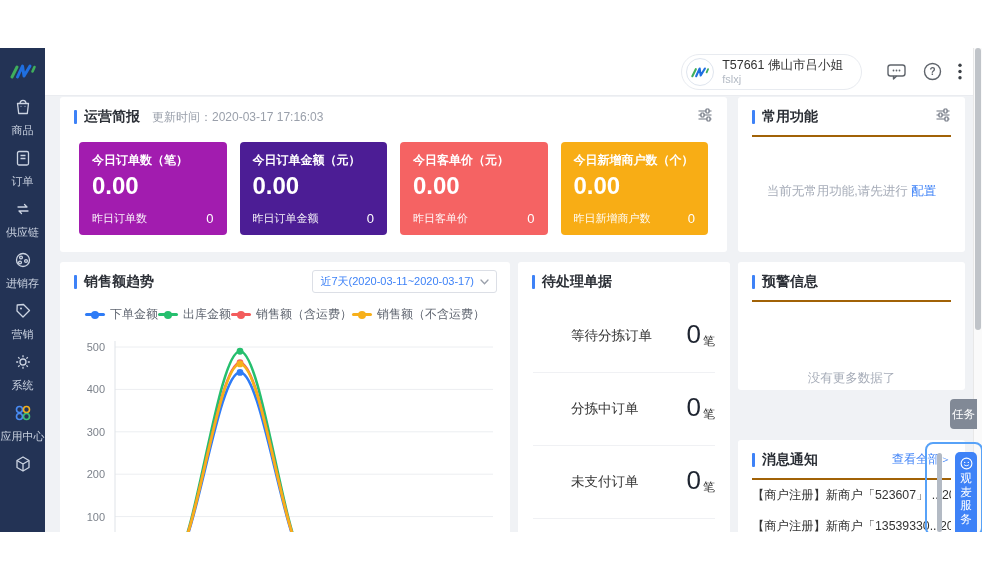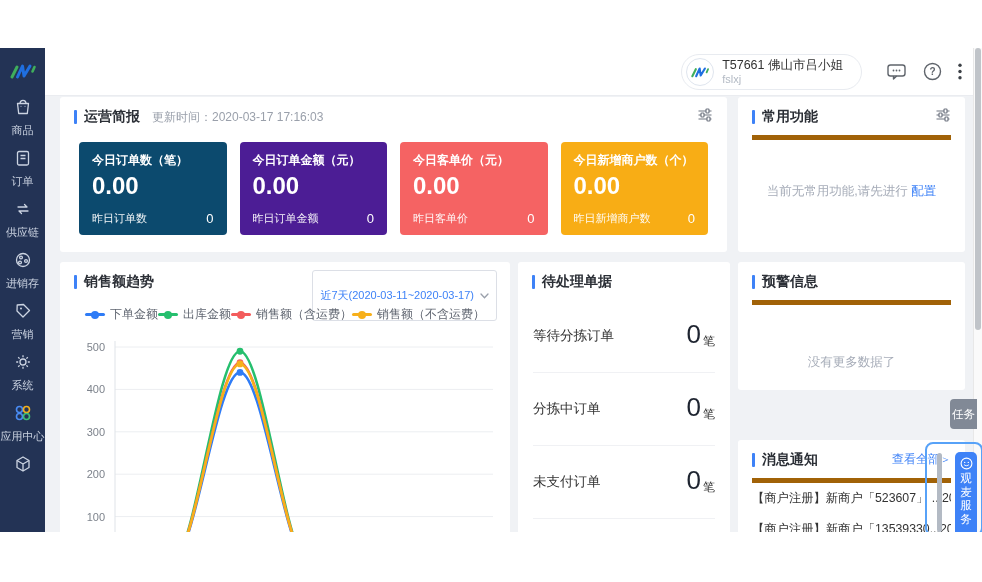--- a/index.html
+++ b/index.html
@@ -19,48 +19,48 @@
   .topbar-right{position:absolute;right:20px;top:0;height:47px;display:flex;align-items:center;gap:16px;}
   .user-pill{display:flex;align-items:center;gap:8px;border:1px solid #e8ebf0;border-radius:18px;padding:3px 18px 3px 4px;margin-right:8px;cursor:pointer;}
   .avatar{width:28px;height:28px;border-radius:50%;border:1px solid #dfe5ee;display:flex;align-items:center;justify-content:center;background:#fff;box-sizing:border-box;}
   .user-name{font-size:12.5px;color:#333;line-height:15px;}
   .user-account{font-size:11px;color:#b3bac4;line-height:12px;}
   .tb-icon{cursor:pointer;display:flex;align-items:center;}
 
   
   .panel{position:absolute;background:#fff;border-radius:3px;}
   .panel-head{display:flex;align-items:center;margin:0 14px;padding:11px 0 9px;position:relative;}
-  .panel-head.underlined{border-bottom:5px solid #a16207;}
+  .panel-head.underlined{border-bottom:2px solid #a16207;}
   .p-title{font-size:14px;color:#2b2f36;font-weight:700;display:flex;align-items:center;}
   .p-title::before{content:"";width:3px;height:14px;background:#3e82f7;margin-right:7px;border-radius:1px;display:inline-block;}
   .head-sub{font-size:12px;color:#9aa0ab;margin-left:12px;font-weight:400;}
   .head-right{position:absolute;right:0;top:11px;}
 
   
   .cards{position:absolute;left:19px;right:19px;top:45px;display:grid;grid-template-columns:repeat(4,1fr);gap:13px;}
   .card{height:93px;border-radius:4px;color:#fff;padding:10px 13px;box-sizing:border-box;position:relative;cursor:pointer;}
   .card-title{font-size:12px;font-weight:700;white-space:nowrap;}
   .card-value{font-size:24px;font-weight:700;margin-top:3px;}
   .card-foot{position:absolute;left:13px;right:13px;bottom:9px;display:flex;justify-content:space-between;align-items:center;}
   .card-foot .lbl{font-size:11px;opacity:.95;}
   .card-foot .val{font-size:13px;}
 
   
   .select-box{position:absolute;right:13px;top:8px;height:21px;border:1px solid #dcdfe6;border-radius:3px;
-              display:flex;align-items:center;padding:14px 7px;gap:6px;font-size:11px;color:#3e82f7;background:#fff;cursor:pointer;white-space:nowrap;}
+              display:flex;align-items:center;padding:0 7px;gap:6px;font-size:11px;color:#3e82f7;background:#fff;cursor:pointer;white-space:nowrap;}
   .legend{position:absolute;left:0;right:0;top:44px;display:flex;justify-content:center;}
   .legend-item{display:flex;align-items:center;gap:5px;cursor:pointer;}
   .legend-label{font-size:12px;color:#5f6570;}
   .lg-marker{position:relative;width:20px;height:8px;display:inline-block;}
   .lg-line{position:absolute;left:0;right:0;top:2.8px;height:2.6px;border-radius:2px;}
   .lg-dot{position:absolute;left:6px;top:0;width:8px;height:8px;border-radius:50%;}
 
   
   .pending-row{height:72px;display:flex;align-items:center;justify-content:space-between;border-bottom:1px solid #f0f1f4;margin:0 15px;}
-  .pending-label{font-size:13.5px;color:#333;}
+  .pending-label{font-size:13.5px;color:#333;margin-left:38px;}
   .pending-num{font-size:26px;color:#1e2430;font-weight:400;}
   .pending-unit{font-size:12px;color:#333;margin-left:2px;}
   .pending-val{display:flex;align-items:flex-end;line-height:1;padding-bottom:4px;}
 
   .empty{position:absolute;left:0;right:0;text-align:center;color:#a6acb8;font-size:12.5px;}
   .link{color:#3e82f7;cursor:pointer;}
 
   
   .view-all{font-size:12px;}
   .msg{margin:0 14px;height:31px;display:flex;align-items:center;font-size:12.3px;color:#333;white-space:nowrap;overflow:hidden;}
@@ -226,21 +226,21 @@
       <span class="head-right tb-icon">
         <svg width="16" height="14" viewBox="0 0 16 14" stroke="#6e7480" stroke-width="1.2" fill="none">
           <path d="M1.5 3 h13 M1.5 7 h13 M1.5 11 h13"></path>
           <rect x="9" y="1" width="3" height="4" rx="0.8" fill="#fff"></rect>
           <rect x="4" y="5" width="3" height="4" rx="0.8" fill="#fff"></rect>
           <rect x="10" y="9" width="3" height="4" rx="0.8" fill="#fff"></rect>
         </svg>
       </span>
     </div>
     <div class="cards">
-      <div class="card" style="background: #0c4a6e;">
+      <div class="card" style="background: #a21caf;">
         <div class="card-title">今日订单数（笔）</div>
         <div class="card-value">0.00</div>
         <div class="card-foot">
           <span class="lbl">昨日订单数</span>
           <span class="val">0</span>
         </div>
       </div>
       <div class="card" style="background: #4c1d95;">
         <div class="card-title">今日订单金额（元）</div>
         <div class="card-value">0.00</div>
@@ -372,21 +372,21 @@
         <span class="pending-num">0</span>
         <span class="pending-unit">笔</span>
       </span>
     </div>
   </div>
 
   <div class="panel" style="left:738px;top:214px;width:227px;height:128px;">
     <div class="panel-head underlined">
       <span class="p-title">预警信息</span>
     </div>
-    <div class="empty" style="top:92px;">没有更多数据了</div>
+    <div class="empty" style="top:108px;">没有更多数据了</div>
   </div>
 
   <div class="panel" style="left:738px;top:392px;width:227px;height:150px;">
     <div class="panel-head underlined">
       <span class="p-title">消息通知</span>
       <span class="head-right view-all">
         <span class="link">查看全部</span><span class="link" style="font-size:11px;">＞</span>
       </span>
     </div>
     <div class="msg">【商户注册】新商户「523607」 ...2020-03-13</div>

